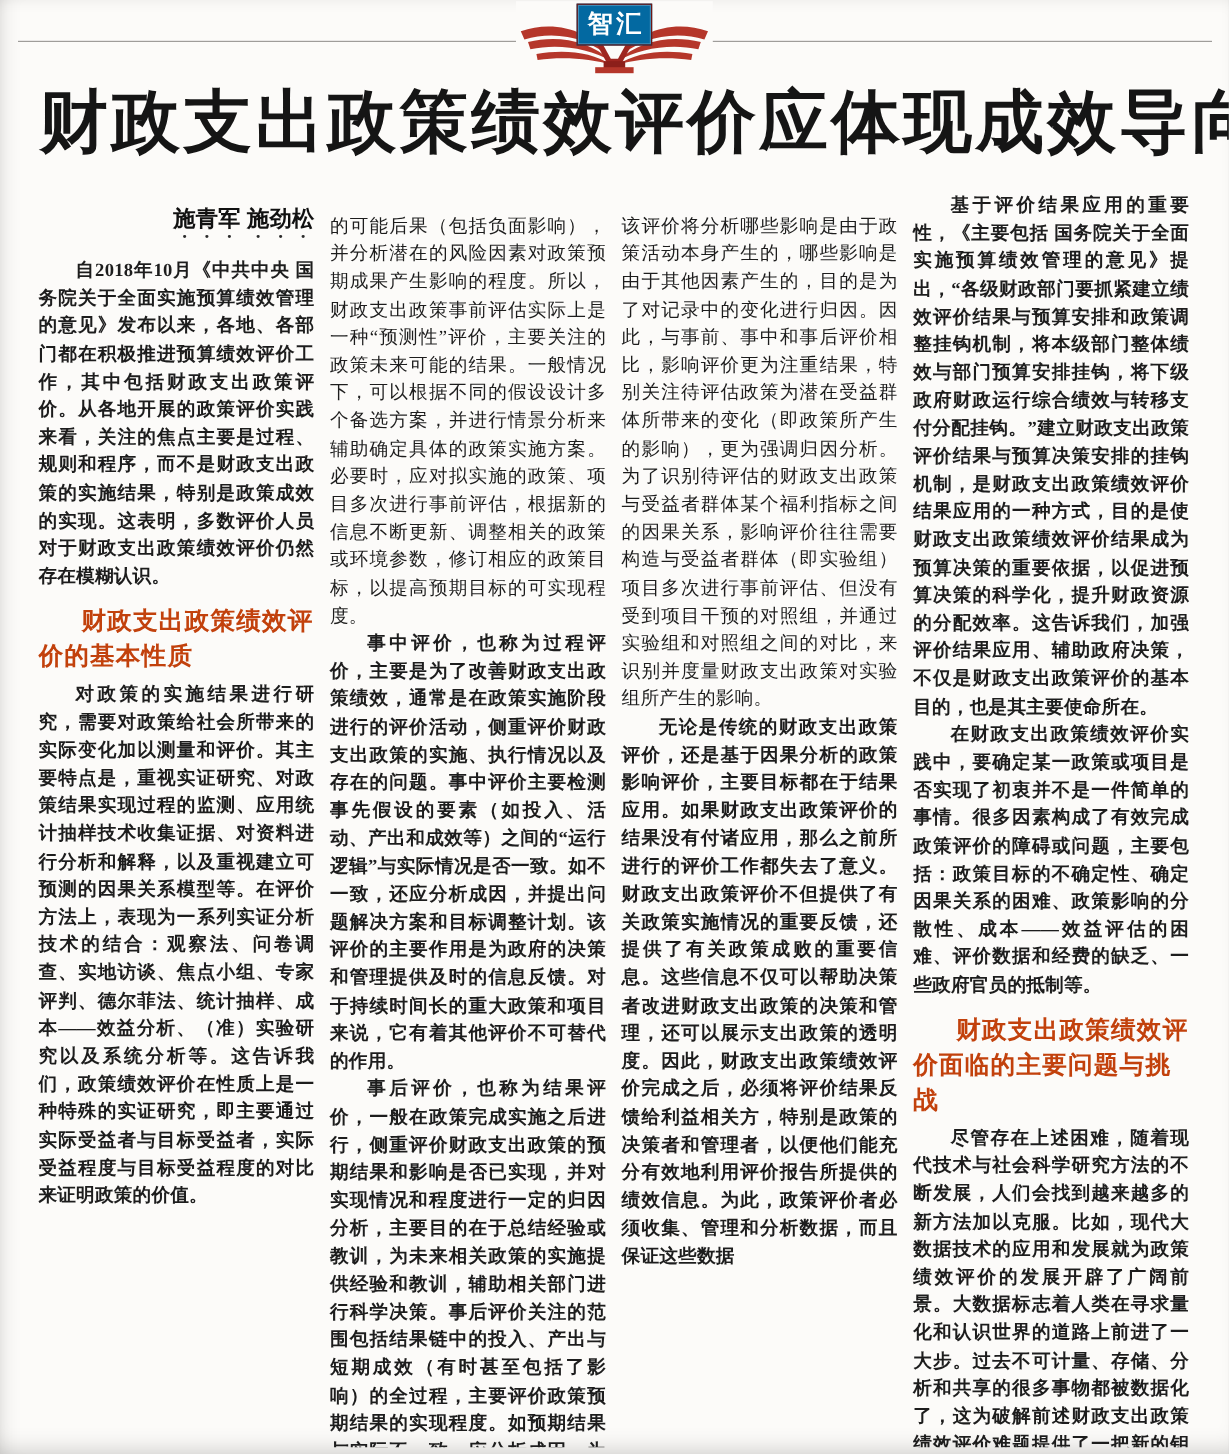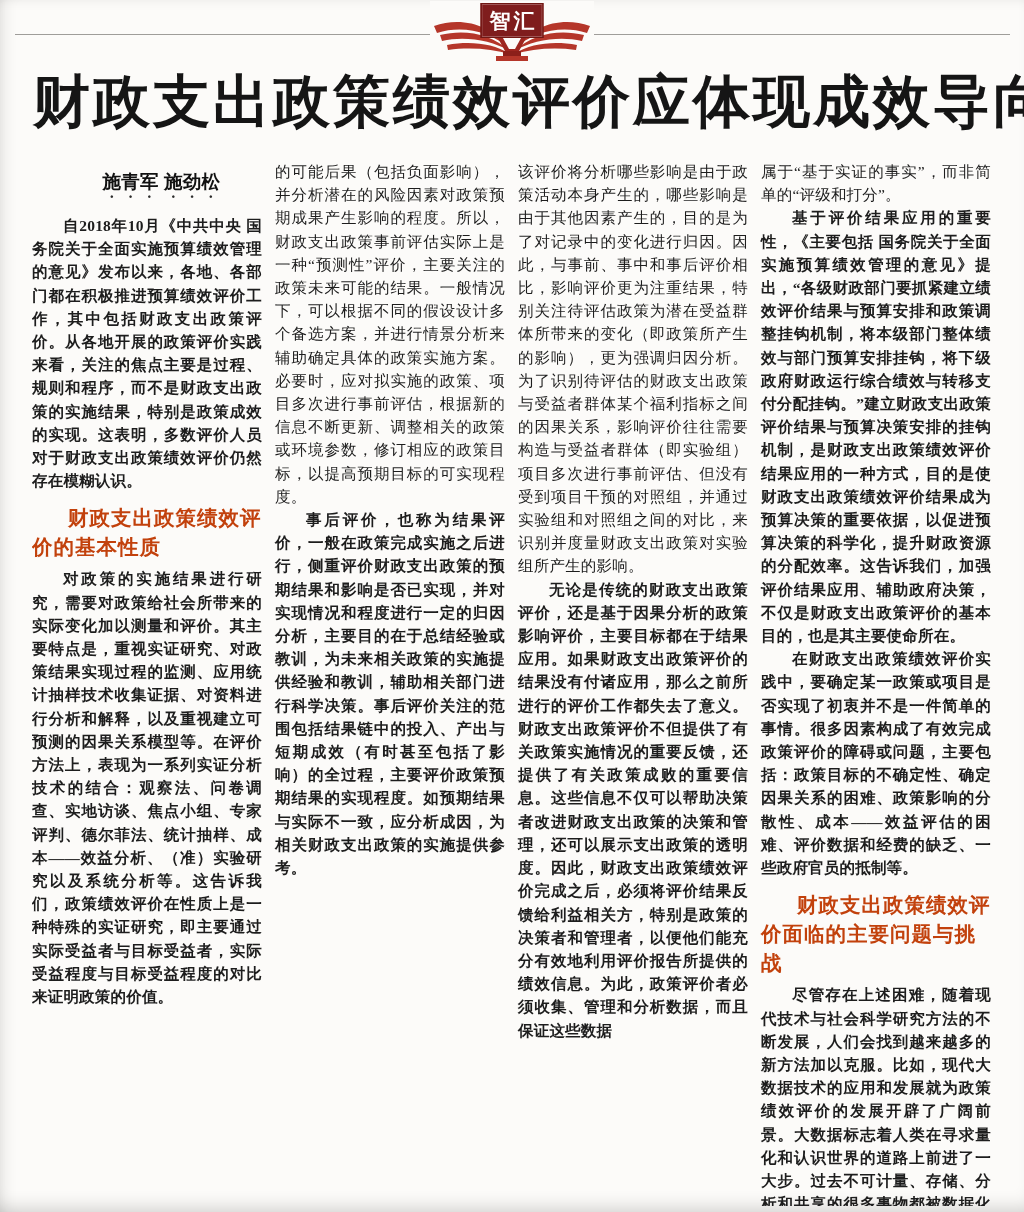--- a/index.html
+++ b/index.html
@@ -10,41 +10,41 @@
     font-family:"Liberation Serif", serif; color:#1d1d1d;
     box-shadow: inset 0 -16px 20px -14px rgba(0,0,0,.20),
                 inset 16px 0 18px -16px rgba(0,0,0,.14),
                 inset 0 10px 14px -12px rgba(0,0,0,.10);
   }
   .rule { position:absolute; top:34px; left:15px; right:14px; border-top:1px solid #9f9d9a; }
   .logo { position:absolute; top:1px; left:50%; transform:translateX(-50%);
           width:164px; height:64px; background:#fcfbf9; }
   .logo svg { position:absolute; bottom:2px; left:2px; }
   .badge { position:absolute; top:2px; left:50%; transform:translateX(-50%);
-           background:#7f1d1d; color:#ffffff; font-family:"Liberation Sans",sans-serif;
+           background:#0369a1; color:#ffffff; font-family:"Liberation Sans",sans-serif;
            font-weight:bold; font-size:21px; letter-spacing:3px; line-height:1;
            padding:6px 5px 6px 8px; border:1px solid #701713;
            box-shadow: inset 0 0 0 1px rgba(255,255,255,.25); z-index:2; }
   .headline {
     position:absolute; top:64px; left:33px; width:958px; margin:0;
     font-size:57px; font-weight:600; letter-spacing:3px; white-space:nowrap;
     color:#151515; font-family:"Liberation Serif",serif;
   }
   .cols { position:absolute; top:160px; left:32px; width:960px; height:1046px;
           display:flex; gap:13px; overflow:hidden; }
   .col { flex:0 0 230px; width:230px; text-align:justify;
          font-size:15.5px; line-height:23.2px; letter-spacing:0.2px; }
   .blk.para { text-indent:2em;font-weight:bold; }
-  .blk.cont { text-indent:0; }
+  .blk.cont { text-indent:0;margin-top:17px; }
   .blk.heading { font-family:"Liberation Sans",sans-serif; font-weight:bold;
                  font-size:20.5px; line-height:29px; text-indent:1.75em;
                  margin:11px 0 6px; text-align:left; color:#c2410c; letter-spacing:1px; }
   .blk.authors { font-family:"Liberation Sans",sans-serif; font-weight:bold;
                  font-size:18.5px; line-height:1.9; text-indent:1.55em;
-                 margin:4px 0 12px; text-align:center; color:#111;
+                 margin:4px 0 12px; text-align:right; color:#111;
                  -webkit-text-emphasis:filled dot #2b2b2b;
                  text-emphasis:filled dot #2b2b2b;
                  -webkit-text-emphasis-position:under left;
                  text-emphasis-position:under left; }
 </style>
 </head>
 <body>
 
 <div class="page">
   <div class="rule"></div>
@@ -75,27 +75,27 @@
 
   <div class="cols">
       <div class="col">
         <div class="blk authors">施青军 施劲松</div>
         <div class="blk para">自2018年10月《中共中央 国务院关于全面实施预算绩效管理的意见》发布以来，各地、各部门都在积极推进预算绩效评价工作，其中包括财政支出政策评价。从各地开展的政策评价实践来看，关注的焦点主要是过程、规则和程序，而不是财政支出政策的实施结果，特别是政策成效的实现。这表明，多数评价人员对于财政支出政策绩效评价仍然存在模糊认识。</div>
         <div class="blk heading">财政支出政策绩效评价的基本性质</div>
         <div class="blk para">对政策的实施结果进行研究，需要对政策给社会所带来的实际变化加以测量和评价。其主要特点是，重视实证研究、对政策结果实现过程的监测、应用统计抽样技术收集证据、对资料进行分析和解释，以及重视建立可预测的因果关系模型等。在评价方法上，表现为一系列实证分析技术的结合：观察法、问卷调查、实地访谈、焦点小组、专家评判、德尔菲法、统计抽样、成本——效益分析、（准）实验研究以及系统分析等。这告诉我们，政策绩效评价在性质上是一种特殊的实证研究，即主要通过实际受益者与目标受益者，实际受益程度与目标受益程度的对比来证明政策的价值。</div>
       </div>
       <div class="col">
         <div class="blk cont">的可能后果（包括负面影响），并分析潜在的风险因素对政策预期成果产生影响的程度。所以，财政支出政策事前评估实际上是一种“预测性”评价，主要关注的政策未来可能的结果。一般情况下，可以根据不同的假设设计多个备选方案，并进行情景分析来辅助确定具体的政策实施方案。必要时，应对拟实施的政策、项目多次进行事前评估，根据新的信息不断更新、调整相关的政策或环境参数，修订相应的政策目标，以提高预期目标的可实现程度。</div>
+        <div class="blk para">事中评价，也称为过程评价，主要是为了改善财政支出政策绩效，通常是在政策实施阶段进行的评价活动，侧重评价财政支出政策的实施、执行情况以及存在的问题。事中评价主要检测事先假设的要素（如投入、活动、产出和成效等）之间的“运行逻辑”与实际情况是否一致。如不一致，还应分析成因，并提出问题解决方案和目标调整计划。该评价的主要作用是为政府的决策和管理提供及时的信息反馈。对于持续时间长的重大政策和项目来说，它有着其他评价不可替代的作用。</div>
         <div class="blk para">事后评价，也称为结果评价，一般在政策完成实施之后进行，侧重评价财政支出政策的预期结果和影响是否已实现，并对实现情况和程度进行一定的归因分析，主要目的在于总结经验或教训，为未来相关政策的实施提供经验和教训，辅助相关部门进行科学决策。事后评价关注的范围包括结果链中的投入、产出与短期成效（有时甚至包括了影响）的全过程，主要评价政策预期结果的实现程度。如预期结果与实际不一致，应分析成因，为相关财政支出政策的实施提供参考。</div>
       </div>
       <div class="col">
         <div class="blk cont">该评价将分析哪些影响是由于政策活动本身产生的，哪些影响是由于其他因素产生的，目的是为了对记录中的变化进行归因。因此，与事前、事中和事后评价相比，影响评价更为注重结果，特别关注待评估政策为潜在受益群体所带来的变化（即政策所产生的影响），更为强调归因分析。为了识别待评估的财政支出政策与受益者群体某个福利指标之间的因果关系，影响评价往往需要构造与受益者群体（即实验组）项目多次进行事前评估、但没有受到项目干预的对照组，并通过实验组和对照组之间的对比，来识别并度量财政支出政策对实验组所产生的影响。</div>
         <div class="blk para">无论是传统的财政支出政策评价，还是基于因果分析的政策影响评价，主要目标都在于结果应用。如果财政支出政策评价的结果没有付诸应用，那么之前所进行的评价工作都失去了意义。财政支出政策评价不但提供了有关政策实施情况的重要反馈，还提供了有关政策成败的重要信息。这些信息不仅可以帮助决策者改进财政支出政策的决策和管理，还可以展示支出政策的透明度。因此，财政支出政策绩效评价完成之后，必须将评价结果反馈给利益相关方，特别是政策的决策者和管理者，以便他们能充分有效地利用评价报告所提供的绩效信息。为此，政策评价者必须收集、管理和分析数据，而且保证这些数据</div>
       </div>
       <div class="col">
-        <div class="blk cont">属于“基于实证的事实”，而非简单的“评级和打分”。</div>
         <div class="blk para">基于评价结果应用的重要性，《主要包括 国务院关于全面实施预算绩效管理的意见》提出，“各级财政部门要抓紧建立绩效评价结果与预算安排和政策调整挂钩机制，将本级部门整体绩效与部门预算安排挂钩，将下级政府财政运行综合绩效与转移支付分配挂钩。”建立财政支出政策评价结果与预算决策安排的挂钩机制，是财政支出政策绩效评价结果应用的一种方式，目的是使财政支出政策绩效评价结果成为预算决策的重要依据，以促进预算决策的科学化，提升财政资源的分配效率。这告诉我们，加强评价结果应用、辅助政府决策，不仅是财政支出政策评价的基本目的，也是其主要使命所在。</div>
         <div class="blk para">在财政支出政策绩效评价实践中，要确定某一政策或项目是否实现了初衷并不是一件简单的事情。很多因素构成了有效完成政策评价的障碍或问题，主要包括：政策目标的不确定性、确定因果关系的困难、政策影响的分散性、成本——效益评估的困难、评价数据和经费的缺乏、一些政府官员的抵制等。</div>
         <div class="blk heading">财政支出政策绩效评价面临的主要问题与挑战</div>
         <div class="blk para">尽管存在上述困难，随着现代技术与社会科学研究方法的不断发展，人们会找到越来越多的新方法加以克服。比如，现代大数据技术的应用和发展就为政策绩效评价的发展开辟了广阔前景。大数据标志着人类在寻求量化和认识世界的道路上前进了一大步。过去不可计量、存储、分析和共享的很多事物都被数据化了，这为破解前述财政支出政策绩效评价难题提供了一把新的钥匙。大数据技术对于以数据收集与分析为主要特征的政策评价工作无疑会产生重大影响，给财政支出政策绩效评价的突破和发展带来新的机遇。</div>
       </div>
     </div>
 </div>
 
 </body></html>

